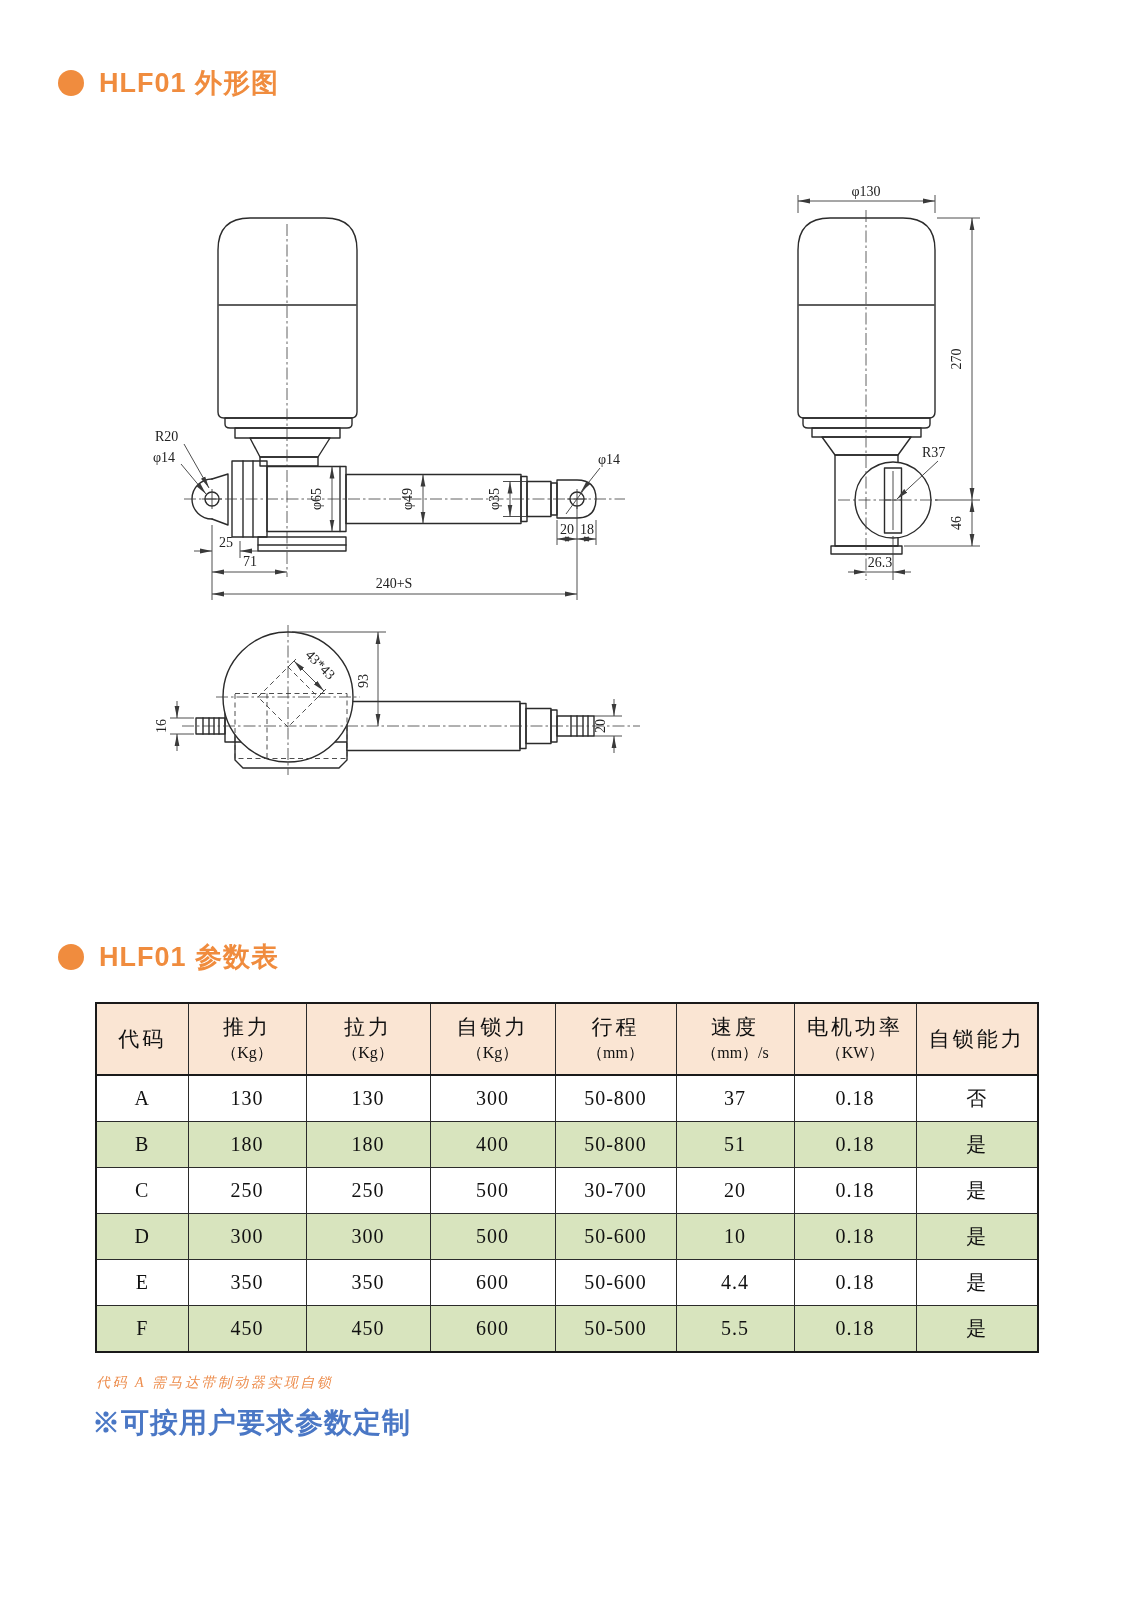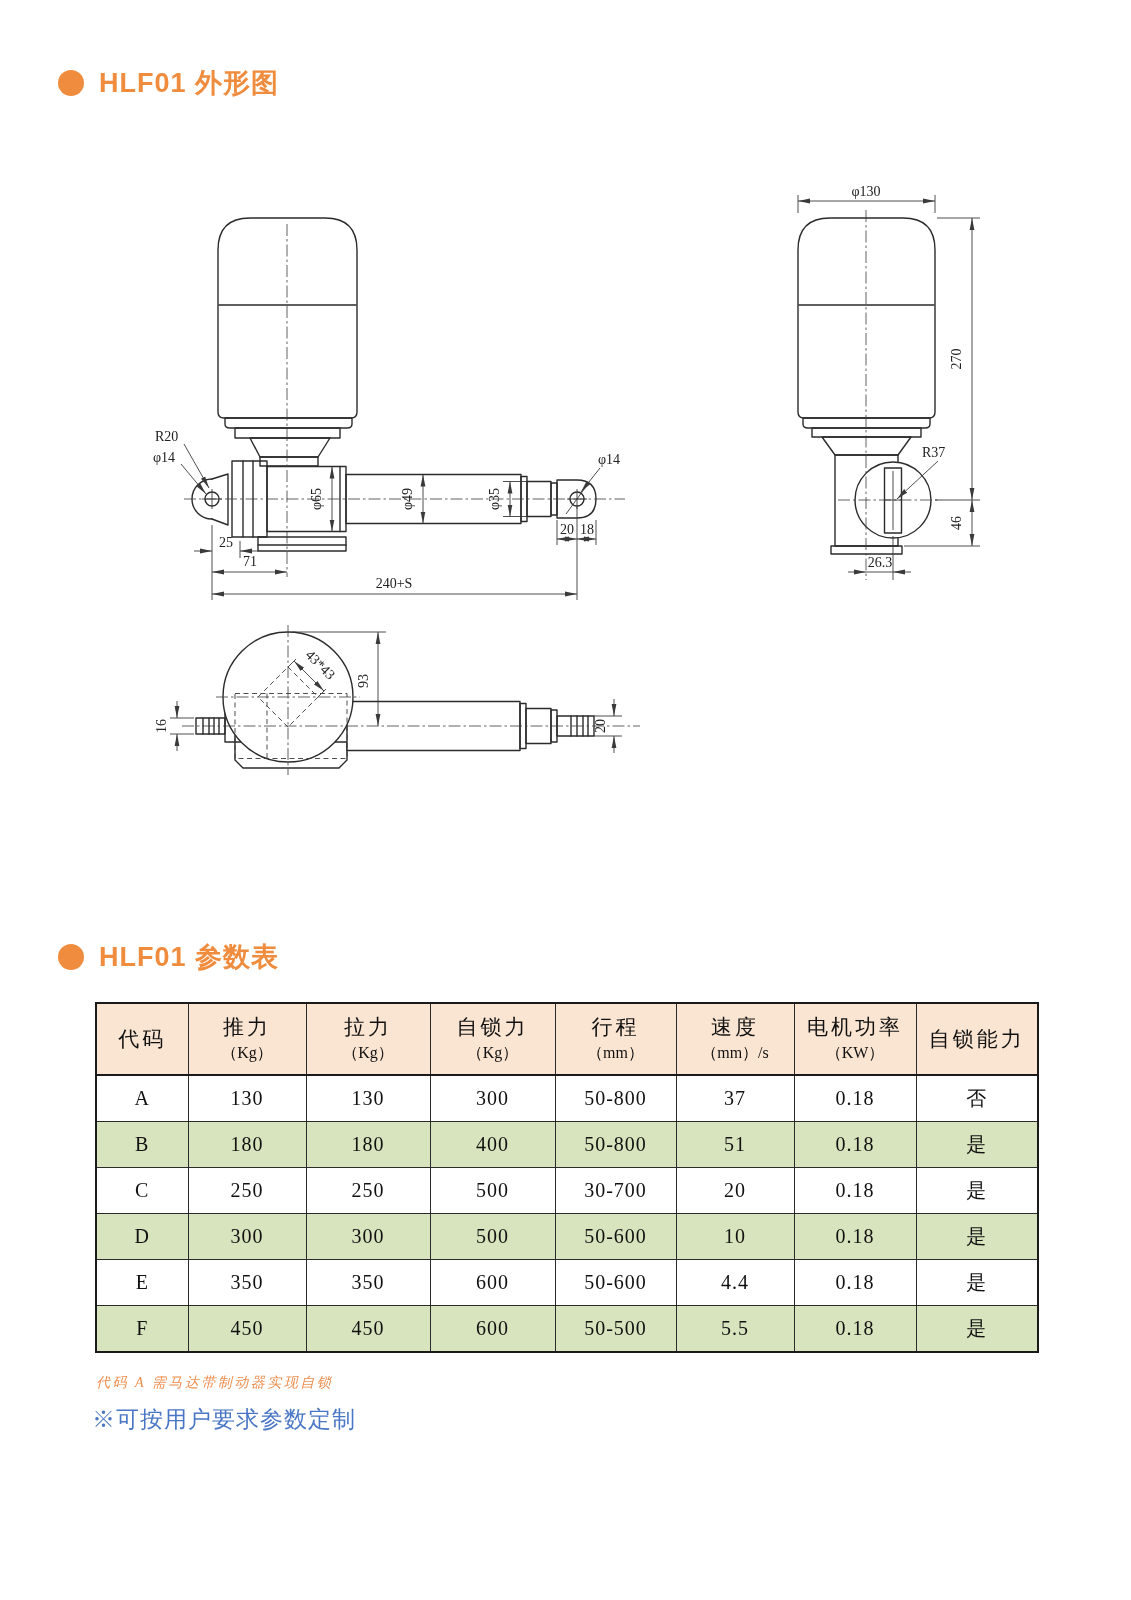--- a/index.html
+++ b/index.html
@@ -28,22 +28,22 @@
   .ptable thead th{background:#FAE5D3;height:70px;font-weight:normal;border-bottom:2px solid #1a1a1a;}
   .ptable .h1{font-size:21px;letter-spacing:3px;line-height:28px;}
   .ptable .h2{font-size:16px;line-height:24px;}
   .ptable tbody td{height:45px;font-size:20px;letter-spacing:1px;}
   .ptable tr.green td{background:#D8E4BE;}
   .ptable tr.white td{background:#ffffff;}
 
   
   .note1{position:absolute;left:96px;top:1374px;font-family:"Liberation Serif","DejaVu Serif",serif;
          font-style:italic;font-size:14px;color:#ED8D4D;letter-spacing:2.5px;white-space:nowrap;}
-  .note2{position:absolute;left:92px;top:1404px;font-size:23px;color:#4A77C5;letter-spacing:1px;
-         font-weight:400;white-space:nowrap;}
+  .note2{position:absolute;left:92px;top:1404px;font-size:28px;color:#4A77C5;letter-spacing:1px;
+         font-weight:700;white-space:nowrap;}
 </style>
 </head>
 <body>
 
 <svg id="drawing" width="1131" height="900" viewBox="0 0 1131 900">
   <defs>
     <marker id="arr" viewBox="0 0 12 8" refX="12" refY="4" markerWidth="12" markerHeight="8" markerUnits="userSpaceOnUse" orient="auto-start-reverse">
       <path d="M0,1.6 L12,4 L0,6.4 Z" fill="#3a3a3a"></path>
     </marker>
   </defs>

